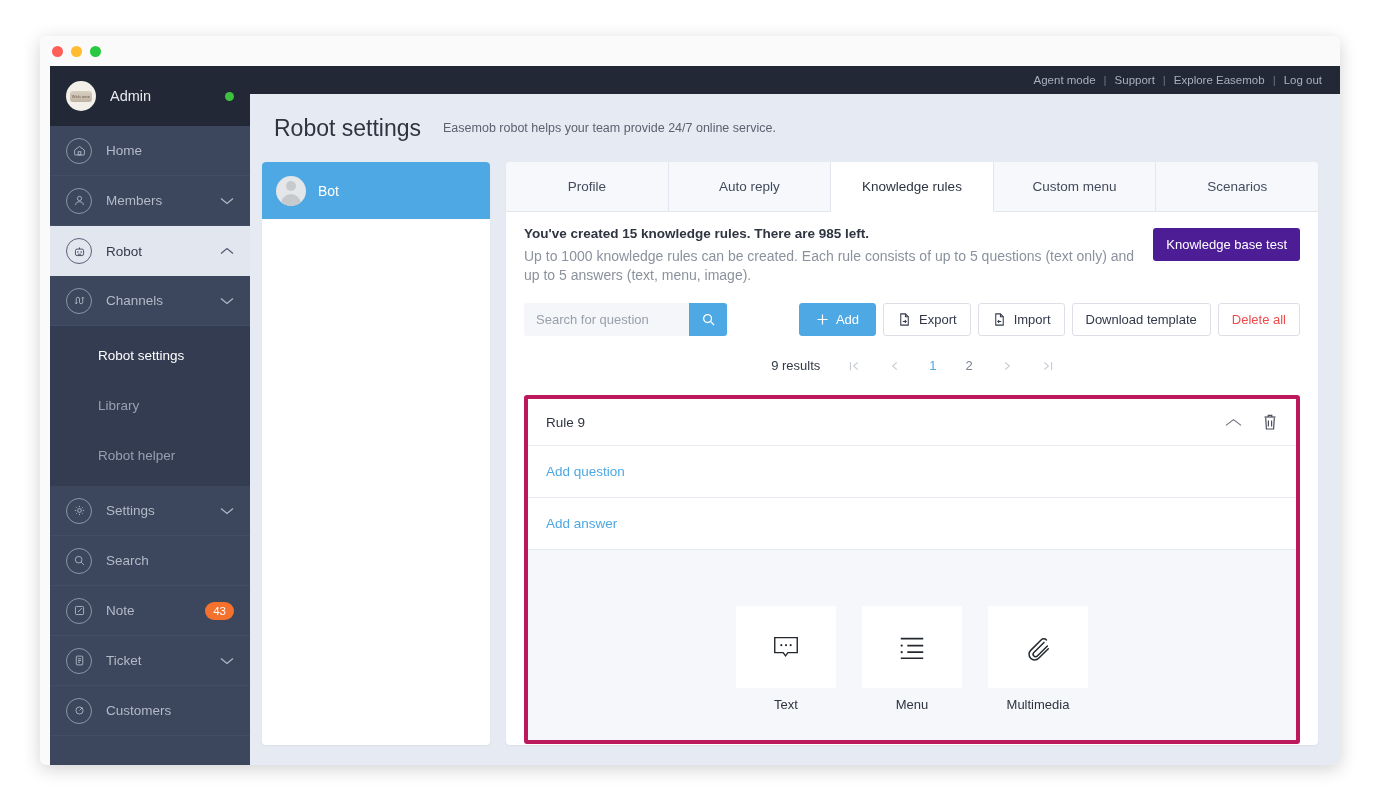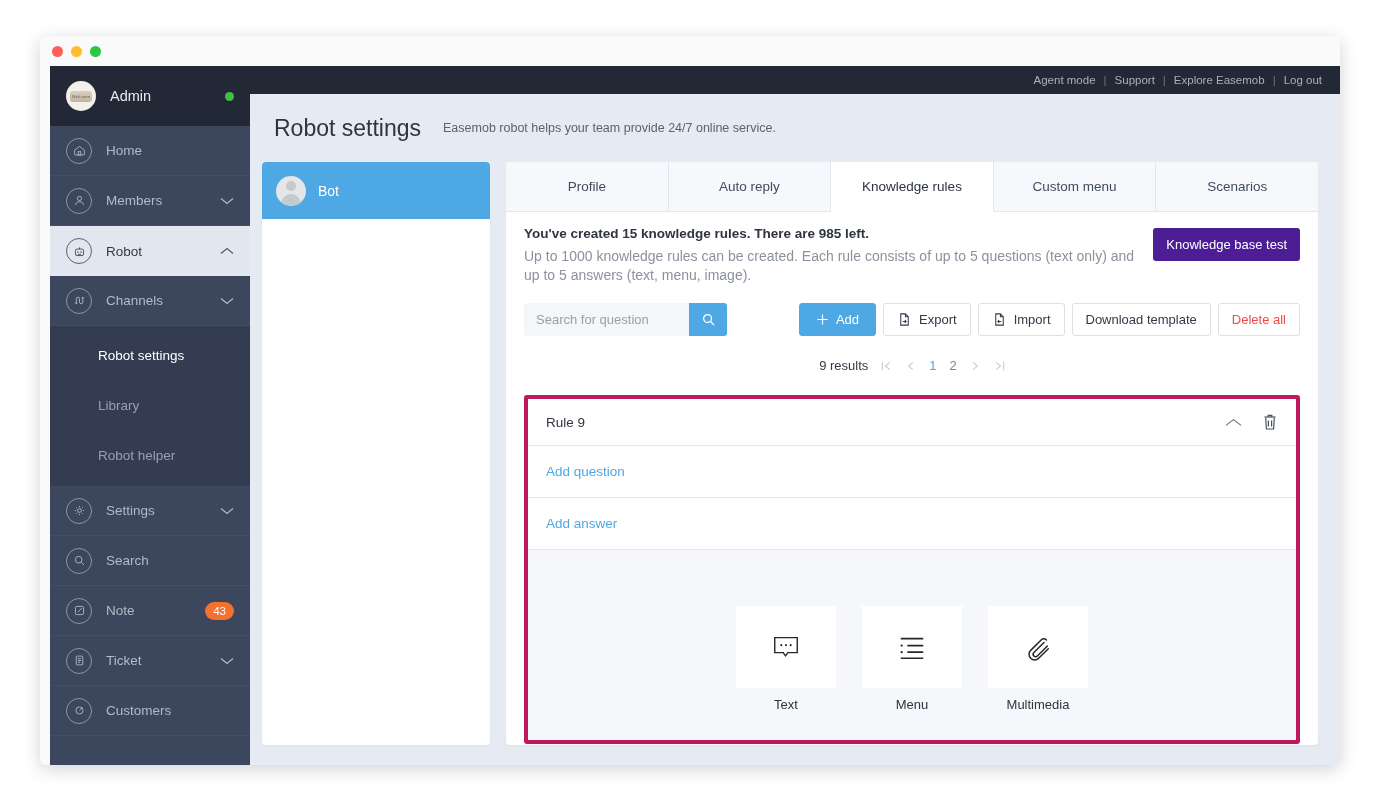--- a/index.html
+++ b/index.html
@@ -189,21 +189,21 @@
     padding: 0 13px; font-size: 13px; color: #33384a;
     border: 1px solid #dcdfe6; background: #fff; cursor: pointer;
     border-radius: 3px; margin-left: 7px;
     font-family: "Liberation Sans", sans-serif; white-space: nowrap;
   }
   .btn.primary { background: #4ea8e4; color: #fff; border-color: #4ea8e4; padding: 0 16px; }
   .btn.danger { color: #f04a4a; }
 
   #pagination {
     display: flex; align-items: center; justify-content: center;
-    gap: 13px; margin-top: 22px; font-size: 13px; color: #333a46;
+    gap: 29px; margin-top: 22px; font-size: 13px; color: #333a46;
   }
   .pg { color: #b9bfc9; cursor: pointer; font-size: 13px; }
   .pg.num { color: #7d8490; }
   .pg.num.active { color: #4ea8e4; }
 
   #rule-card {
     margin-top: 22px; border: 4px solid #be185d; border-radius: 3px;
     overflow: hidden; background: #fff;
   }
   #rule-header {

